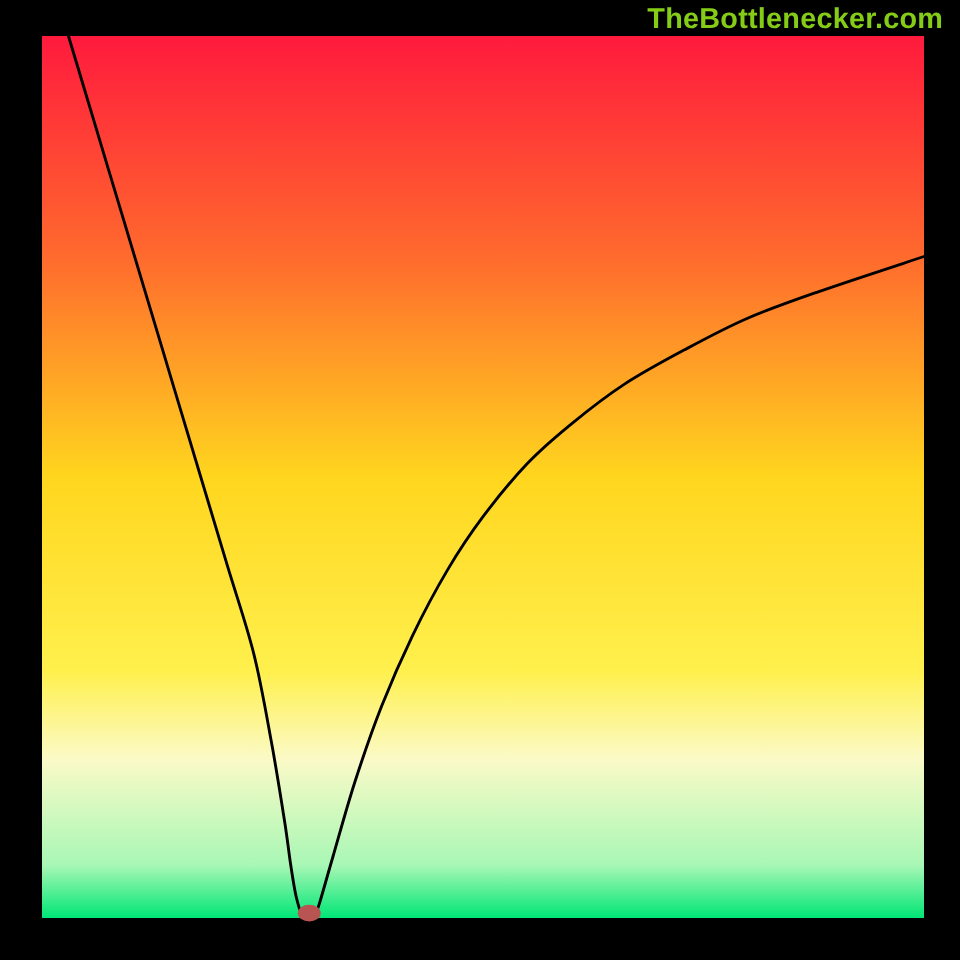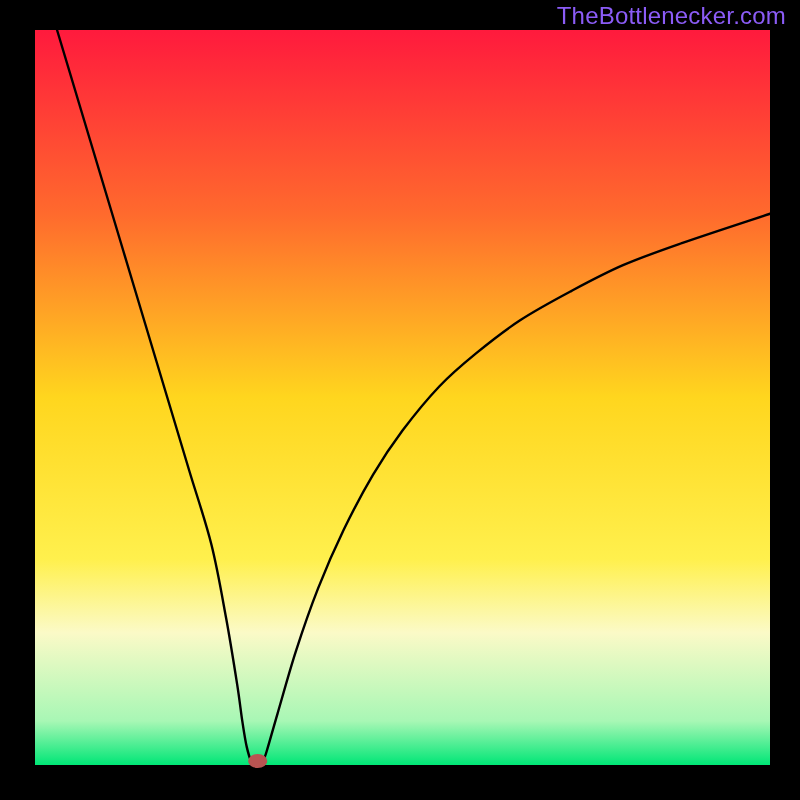--- a/index.html
+++ b/index.html
@@ -14,23 +14,23 @@
   .chart-container {
     position: relative;
     width: 800px;
     height: 800px;
     background: #000;
   }
   .watermark {
     position: absolute;
     top: 2px;
     right: 14px;
-    color: #8b5cf6;
+    color: #84cc16;
     font-size: 24px;
-    font-weight: 400;
+    font-weight: 700;
     z-index: 10;
     letter-spacing: 0.2px;
   }
   svg {
     display: block;
   }
 </style>
 </head>
 <body>
 

